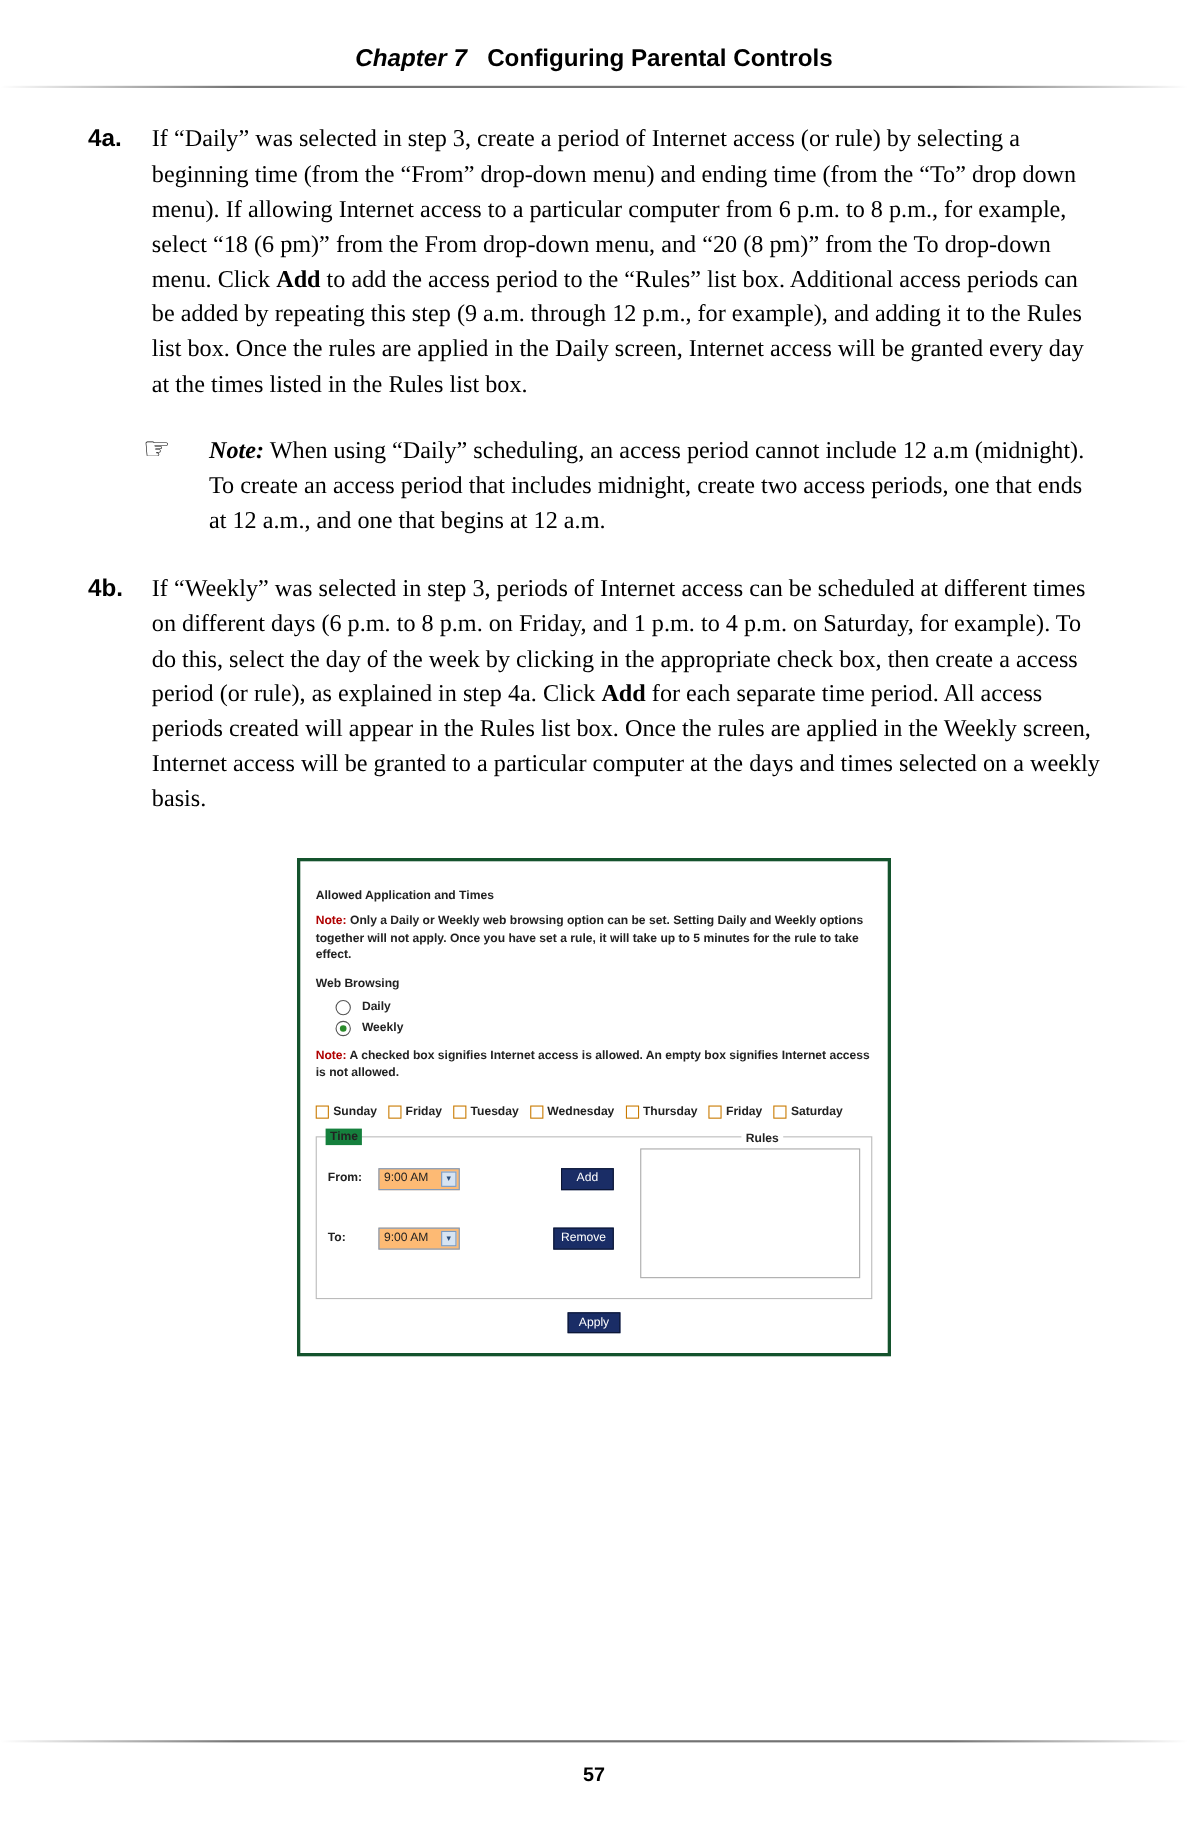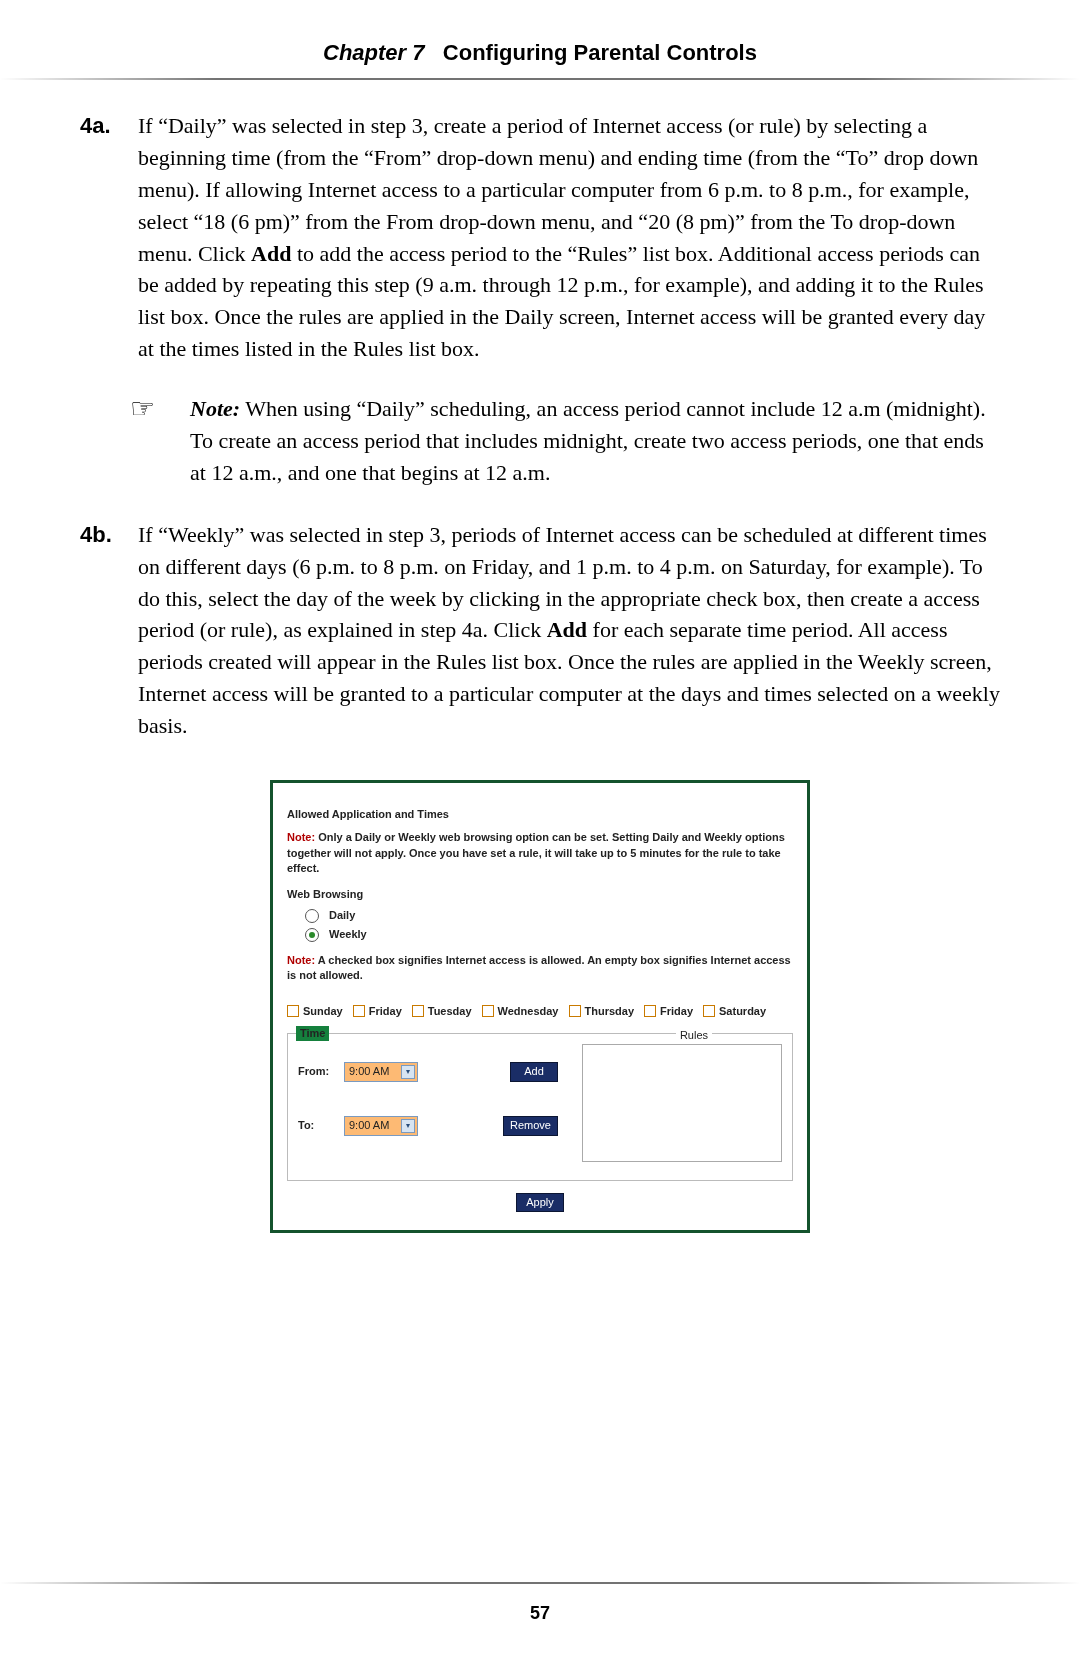--- a/index.html
+++ b/index.html
@@ -171,21 +171,21 @@
   .time-right {
     width: 200px;
     float: right;
     border: 1px solid #aaa;
     height: 118px;
     box-sizing: border-box;
     background: #fff;
   }
   .rules-label {
     text-align: center;
-    font-weight: normal;
+    font-weight: bold;
     font-size: 11px;
     margin-bottom: 2px;
   }
   .time-row {
     display: flex;
     align-items: center;
     margin-top: 18px;
     gap: 6px;
   }
   .time-row-label {

